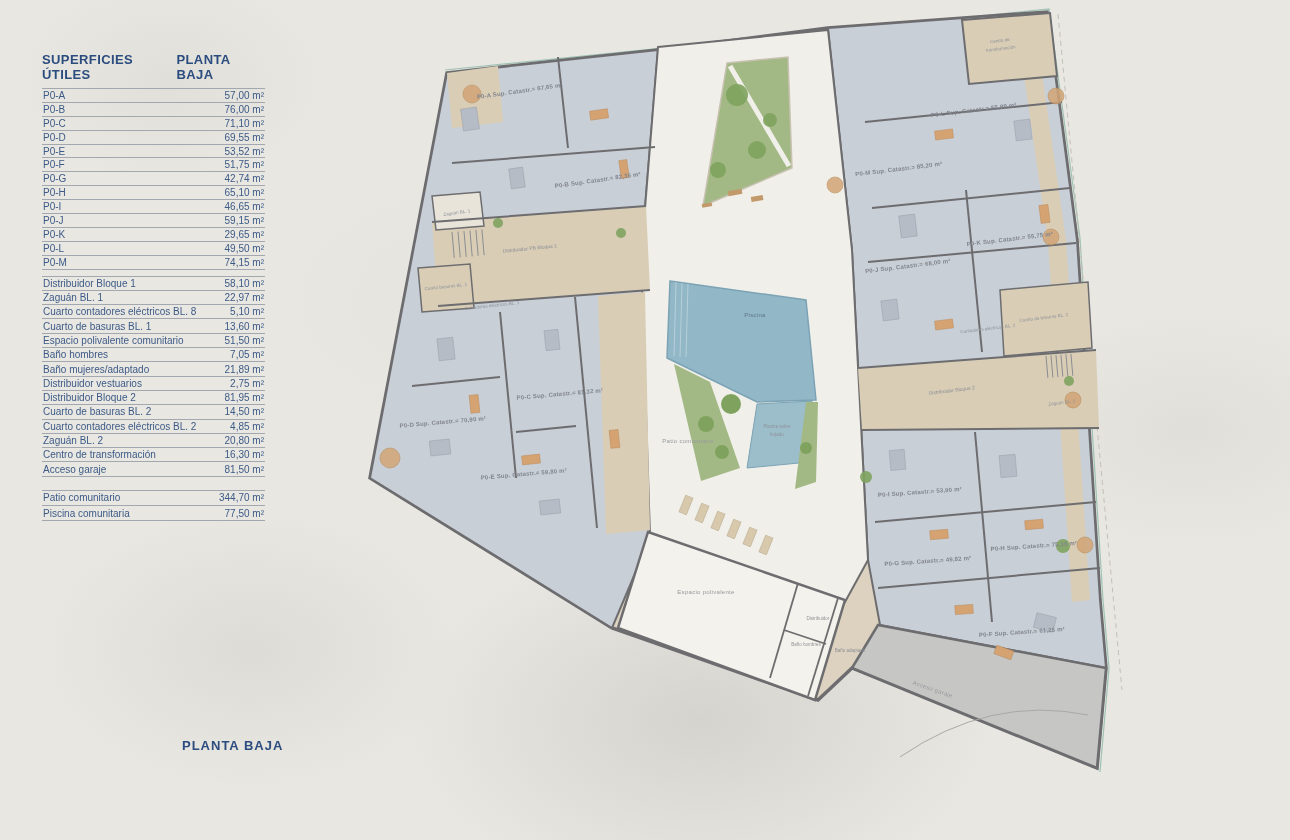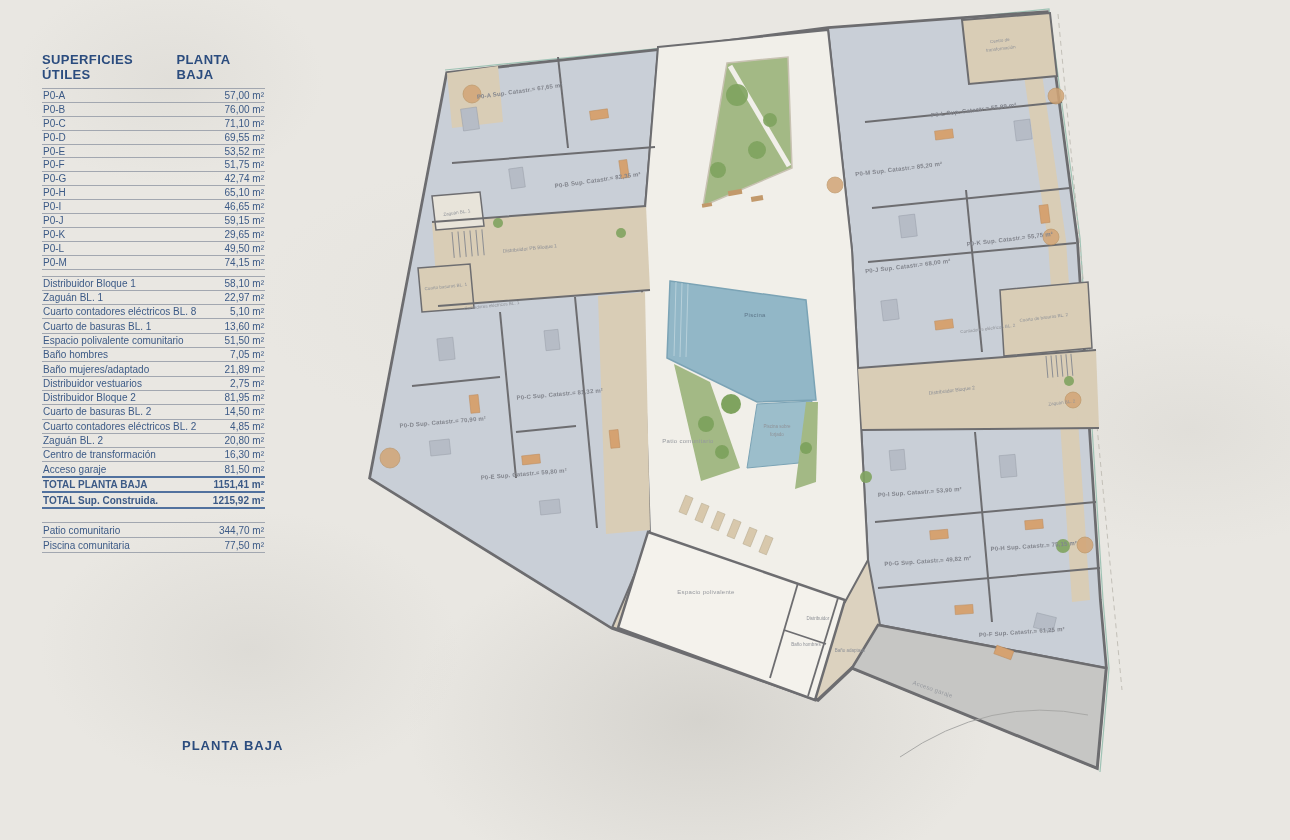--- a/index.html
+++ b/index.html
@@ -184,32 +184,20 @@
         <span class="lbl">Centro de transformación</span>
         <span class="val">16,30 m²</span>
       </div>
 
       <div class="row">
         <span class="lbl">Acceso garaje</span>
         <span class="val">81,50 m²</span>
       </div>
     </div>
 
-  <div class="tbl totals">
-
-      <div class="row">
-        <span class="lbl">TOTAL PLANTA BAJA</span>
-        <span class="val">1151,41 m²</span>
-      </div>
-
-      <div class="row">
-        <span class="lbl">TOTAL Sup. Construida.</span>
-        <span class="val">1215,92 m²</span>
-      </div>
-    </div>
 
   <div class="tbl outdoor">
 
       <div class="row">
         <span class="lbl">Patio comunitario</span>
         <span class="val">344,70 m²</span>
       </div>
 
       <div class="row">
         <span class="lbl">Piscina comunitaria</span>

